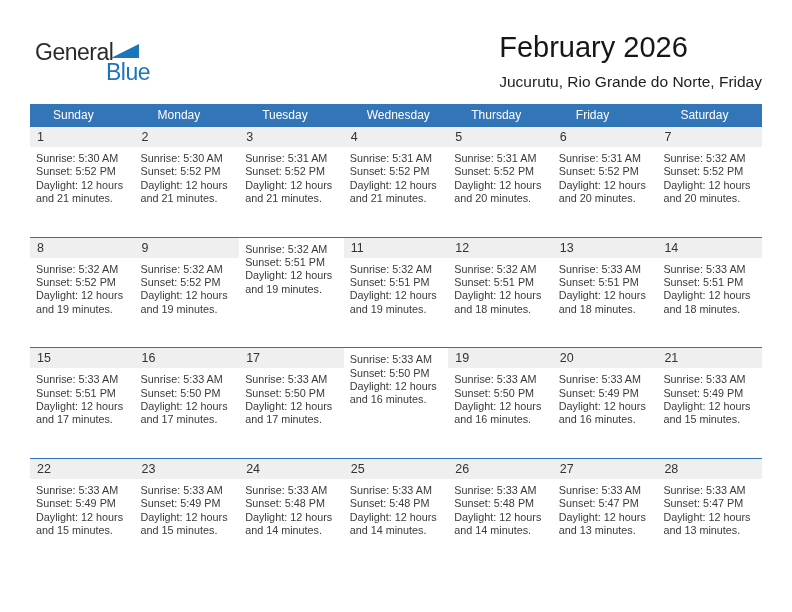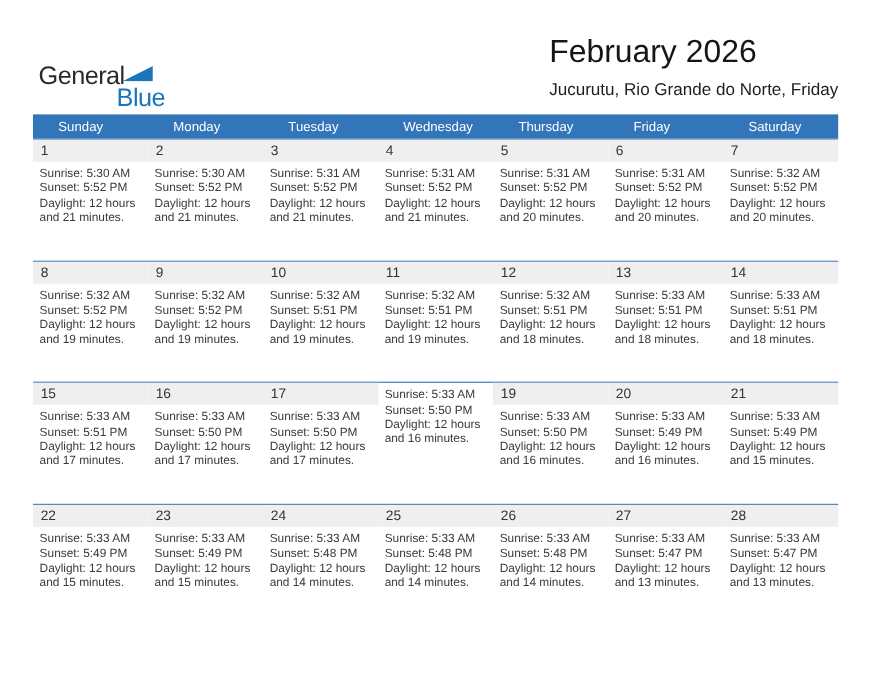--- a/index.html
+++ b/index.html
@@ -2,21 +2,21 @@
 <html style="--accent: #3375b9; --line: #2e74b5; --numbg: #efefef; --logo-blue: #1b75bb;"><head>
 <meta charset="utf-8">
 <style>
   * { margin:0; padding:0; box-sizing:border-box; }
   html,body { background:#fff; }
   .page {
     position:relative; width:792px; height:612px; background:#fff;
     font-family:"Liberation Sans", sans-serif; overflow:hidden;
   }
   
-  .logo { position:absolute; left:35px; top:56px; width:130px; height:48px; }
+  .logo { position:absolute; left:35px; top:40px; width:130px; height:48px; }
   .logo-general {
     font-size:23px; font-weight:500; color:#2b2a29; letter-spacing:-0.5px; line-height:24px;
   }
   .logo-triangle {
     position:absolute; left:76px; top:4px; width:28px; height:14px;
     background:var(--logo-blue,#1b75bb);
     clip-path:polygon(0 100%, 100% 100%, 100% 0);
   }
   .logo-blue-txt {
     font-size:23px; font-weight:500; letter-spacing:-0.5px; line-height:22px;
@@ -152,21 +152,20 @@
           <div class="day-cell">
     <div class="day-num">9</div>
     <div class="day-detail">
       <div>Sunrise: 5:32 AM</div>
       <div>Sunset: 5:52 PM</div>
       <div>Daylight: 12 hours</div>
       <div>and 19 minutes.</div>
     </div>
   </div>
           <div class="day-cell">
-    <div class="day-num">10</div>
     <div class="day-detail">
       <div>Sunrise: 5:32 AM</div>
       <div>Sunset: 5:51 PM</div>
       <div>Daylight: 12 hours</div>
       <div>and 19 minutes.</div>
     </div>
   </div>
           <div class="day-cell">
     <div class="day-num">11</div>
     <div class="day-detail">

